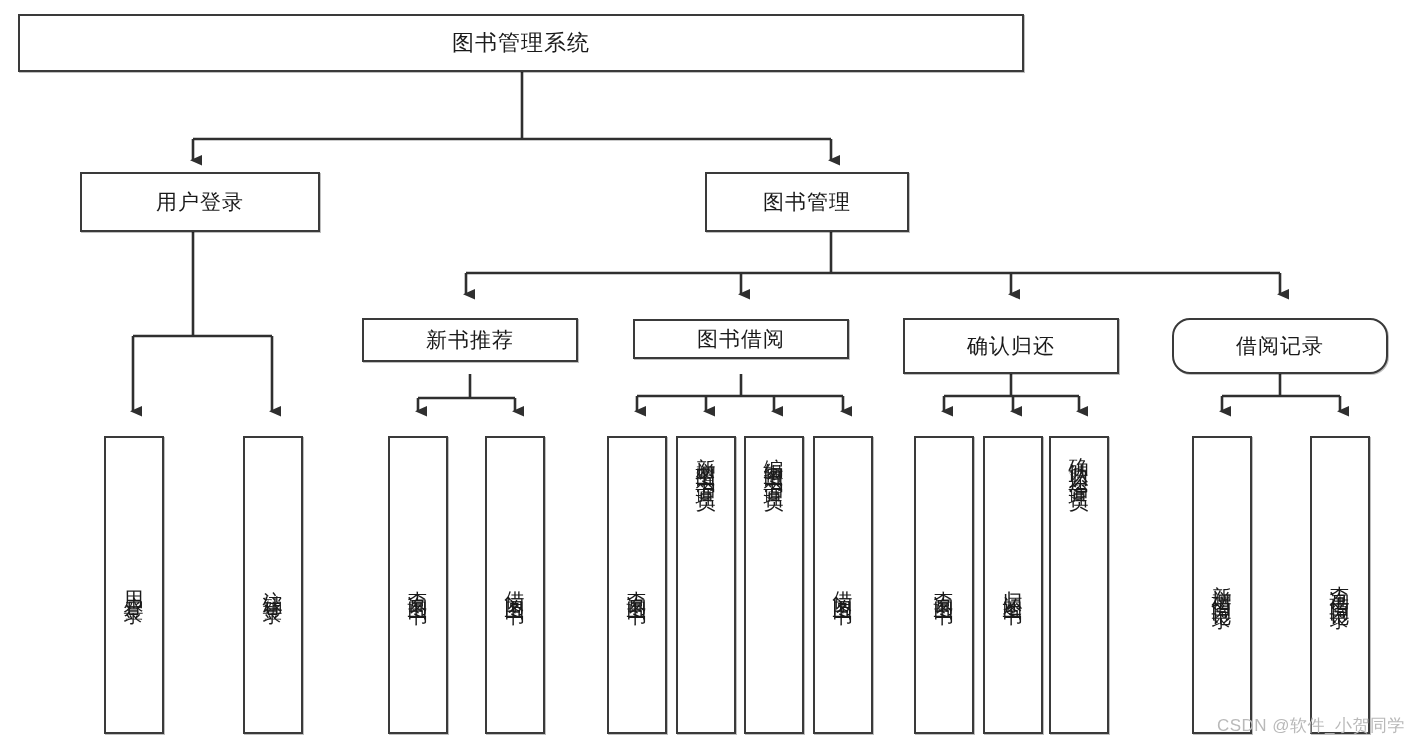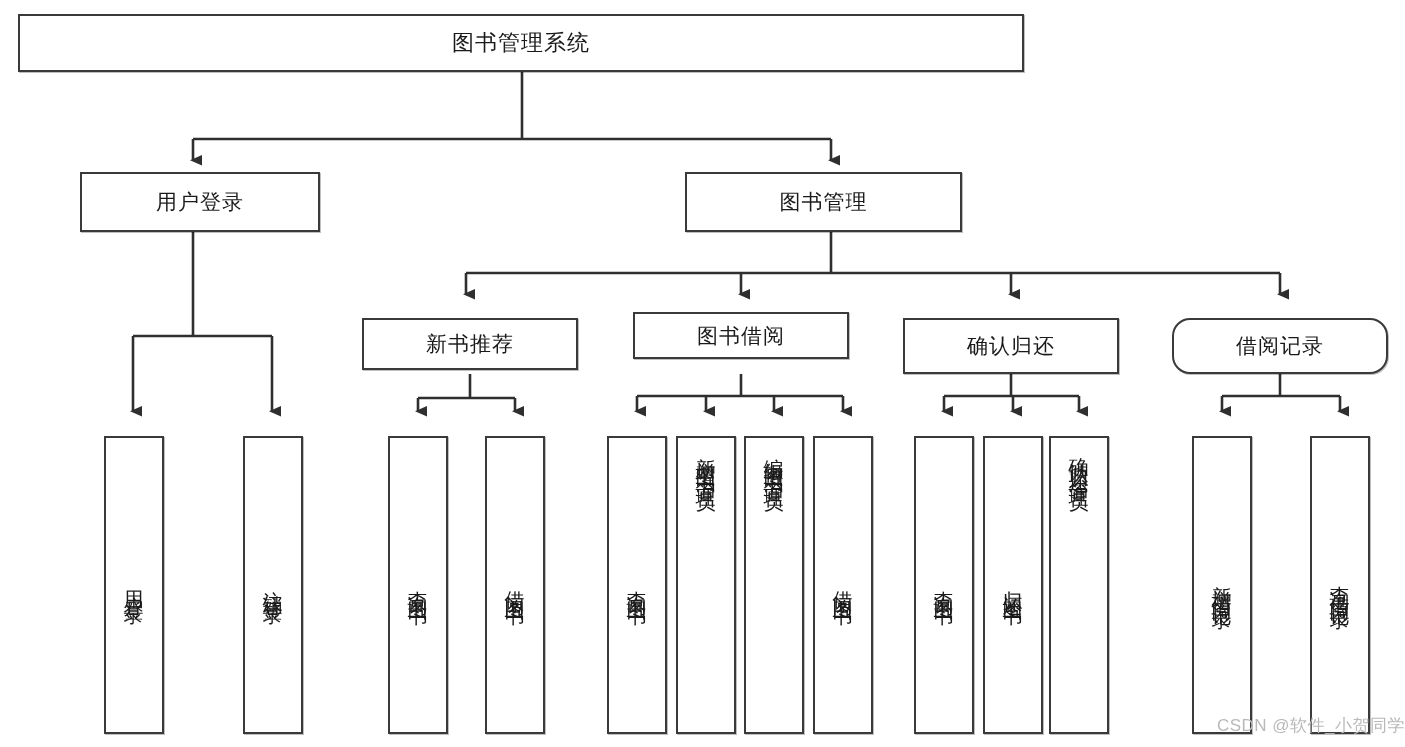--- a/index.html
+++ b/index.html
@@ -135,28 +135,28 @@
     </g>
   </svg>
 
   <div class="node root" style="left:18px; top:14px; width:1006px; height:58px;text-align:center;">
     <span class="label">图书管理系统</span>
   </div>
 
   <div class="node level2" style="left:80px; top:172px; width:240px; height:60px;">
     <span class="label">用户登录</span>
   </div>
-  <div class="node level2" style="left:685px; top:172px; width:277px; height:60px;">
+  <div class="node level2" style="left:705px; top:172px; width:204px; height:60px;">
     <span class="label">图书管理</span>
   </div>
 
-  <div class="node level3" style="left:362px; top:318px; width:216px; height:52px;">
+  <div class="node level3" style="left:362px; top:318px; width:216px; height:44px;">
     <span class="label">新书推荐</span>
   </div>
-  <div class="node level3" style="left:633px; top:312px; width:216px; height:47px;">
+  <div class="node level3" style="left:633px; top:319px; width:216px; height:40px;">
     <span class="label">图书借阅</span>
   </div>
   <div class="node level3" style="left:903px; top:318px; width:216px; height:56px;">
     <span class="label">确认归还</span>
   </div>
   <div class="node level3" style="left:1172px; top:318px; width:216px; height:56px;border-radius:18px;">
     <span class="label">借阅记录</span>
   </div>
 
   <div class="node leaf center" style="left:104px; top:436px; width:60px; height:298px;">

